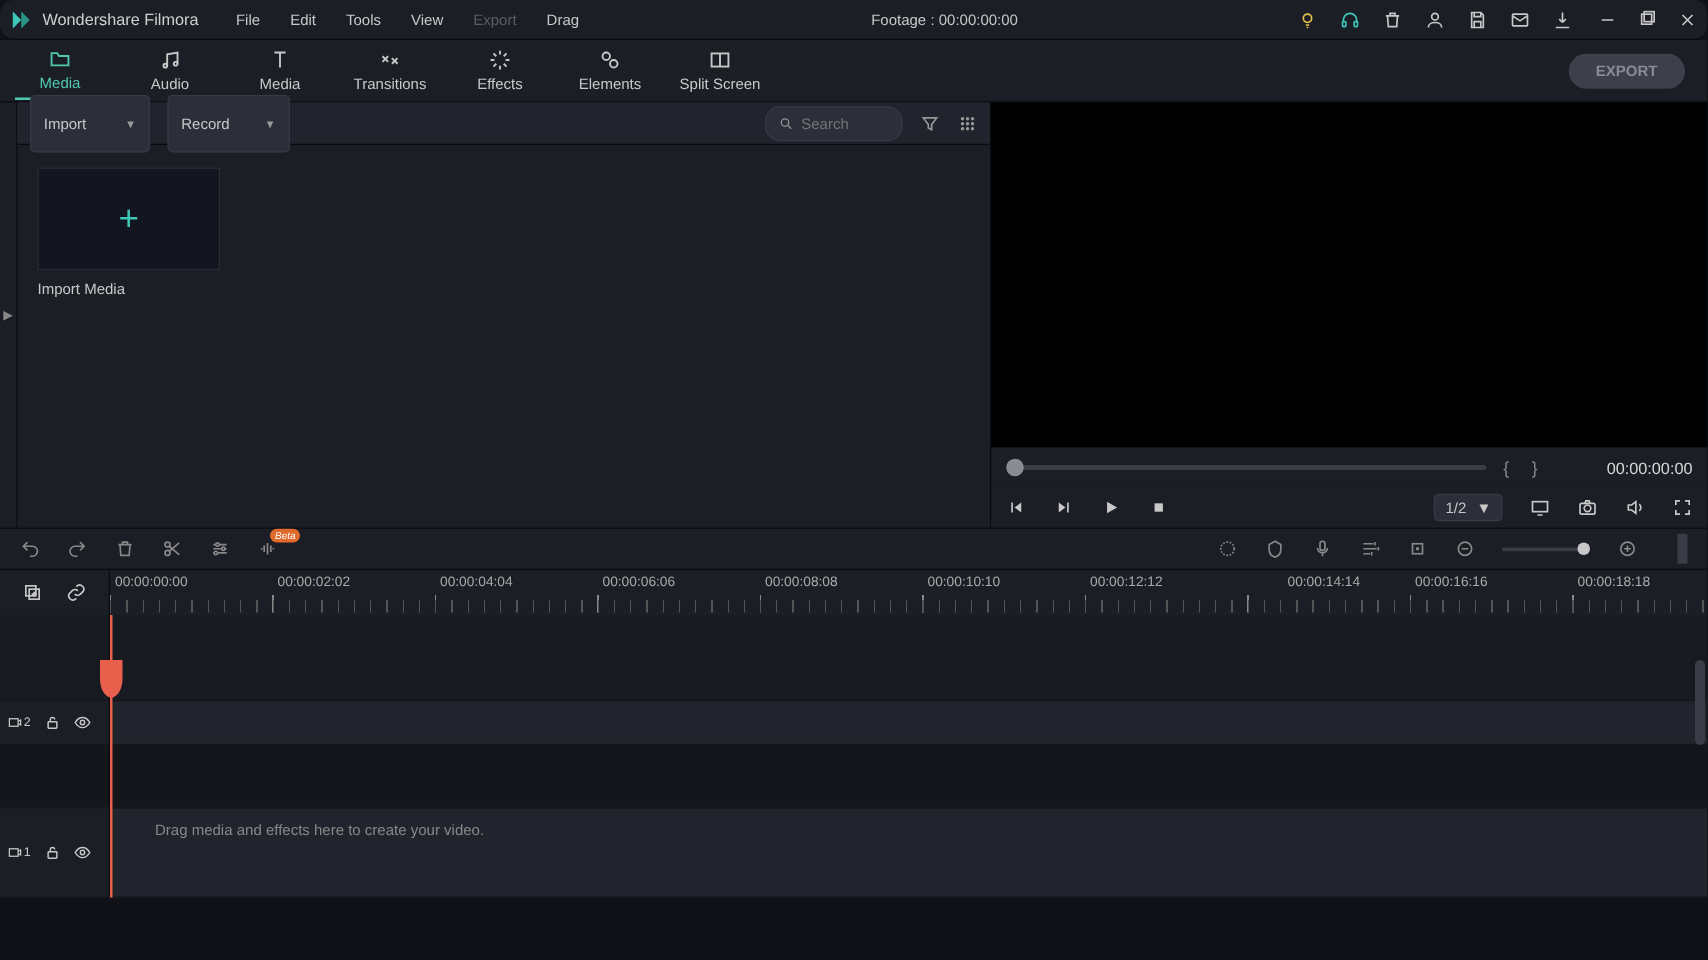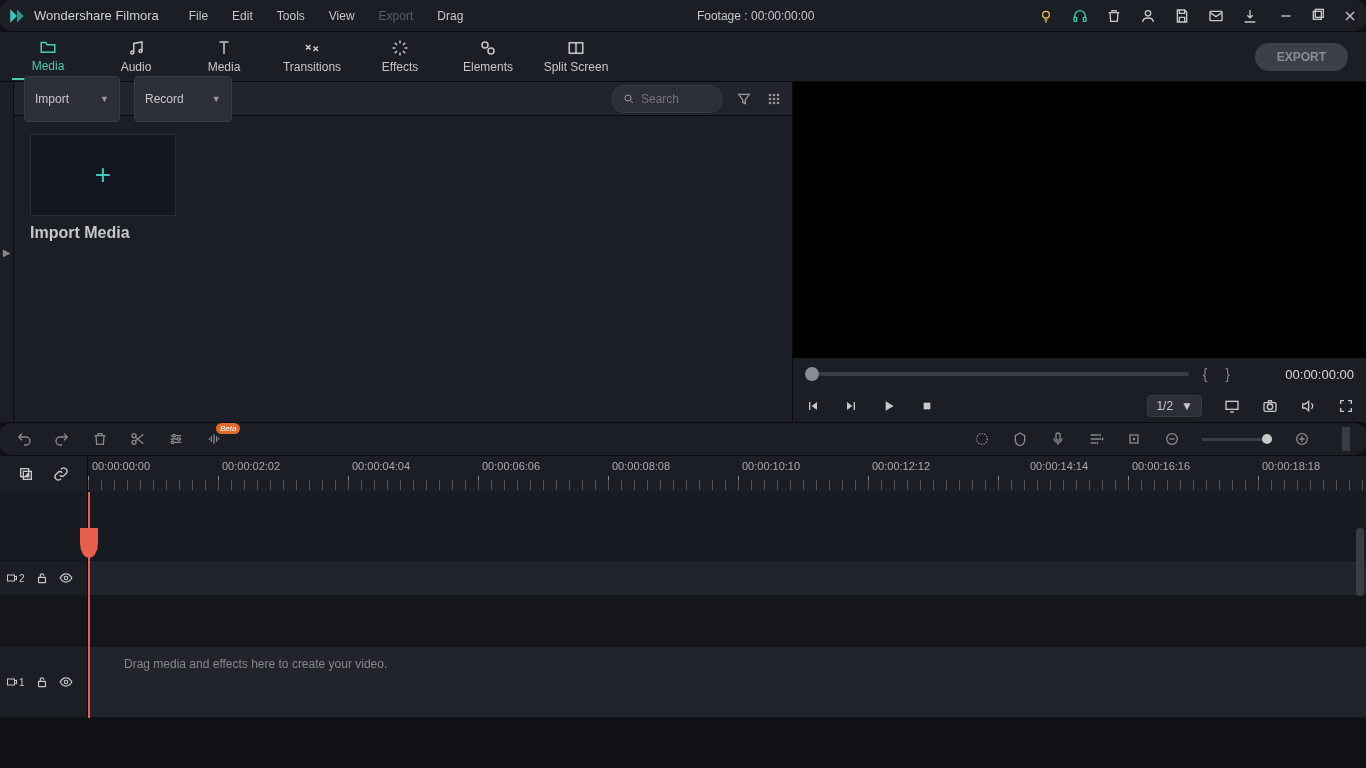--- a/index.html
+++ b/index.html
@@ -46,36 +46,36 @@
 .media-item { display: flex; flex-direction: column; align-items: flex-start; gap: 8px; }
 .thumb { width: 146px; height: 82px; display: flex; align-items: center; justify-content: center; position: relative; }
 .thumb.import { background: #131520; border: 1px solid #2a2c36; }
 .thumb.import .plus { color: #3ec8b8; font-size: 28px; font-weight: 200; }
 .thumb.footage { background: linear-gradient(90deg,#8fb5c4 0%,#d7b59e 30%,#2e3b4a 50%,#e5d9c6 70%,#c3b8a6 100%); position:relative; overflow:hidden; }
 .thumb.footage .person { position:absolute; left:52px; top:12px; width:48px; height:48px; border-radius:50%; background: radial-gradient(circle at 50% 35%, #d6a583 0%, #d6a583 38%, #2b2b2b 39%, #2b2b2b 60%, #e8dfd2 61%); }
 .thumb.footage .shirt { position:absolute; left:34px; bottom:0; width:86px; height:32px; background: repeating-linear-gradient(0deg,#e6dbc8 0,#e6dbc8 3px,#9c8e78 3px,#9c8e78 6px); border-radius: 26px 26px 0 0; }
 .thumb.footage .desk { position:absolute; left:4px; bottom:0; width:46px; height:46px; background:#1a2a3a; }
 .thumb.footage .desk::before { content:''; position:absolute; left:6px; top:6px; width:28px; height:20px; background:#2a82c4; }
 .thumb.footage .badge { position:absolute; right:4px; top:4px; width:18px; height:14px; border:1px solid #ddd; border-radius:2px; }
-.media-item .cap { font-size: 16px; color: #c8c8c8; font-weight: bold; }
+.media-item .cap { font-size: 12px; color: #c8c8c8; }
 
 .preview-panel { flex: 1; background: #0f1117; display: flex; flex-direction: column; border-left: 1px solid #0a0b0e; }
 .preview-video { flex: 1; background: #000; }
 .preview-scrub { height: 32px; background: #1c1e26; display: flex; align-items: center; padding: 0 12px; gap: 10px; }
 .scrub-track { flex: 1; height: 4px; background: #3a3c46; position: relative; border-radius:2px;}
 .scrub-knob { position: absolute; left: 0; top: -5px; width: 14px; height: 14px; background: #8a8c94; border-radius: 50%; }
 .brace { color: #888; font-size: 14px; padding: 0 4px; cursor:pointer;}
 .time-display { color: #d8d8d8; font-size: 13px; margin-left: 6px; min-width:104px; text-align:right;}
 .preview-ctrl { height: 32px; background: #1c1e26; display: flex; align-items: center; padding: 0 12px; gap: 22px; }
 .preview-ctrl .pc { width: 16px; height: 16px; cursor: pointer; color: #c8c8c8; display:flex;align-items:center;justify-content:center;}
 .preview-ctrl .spacer { flex: 1; }
 .ratio-dd { background: #2c2e3a; border: 1px solid #383a46; padding: 3px 8px; border-radius: 4px; display:flex; gap:8px; align-items:center; font-size:12px; cursor:pointer;}
 
 
-.timeline-toolbar { height: 34px; background: #1c1e26; display: flex; align-items: center; padding: 0 16px; gap: 22px; border-top: 1px solid #0a0b0e; border-bottom: 1px solid #0a0b0e; border-radius: 11px; }
+.timeline-toolbar { height: 34px; background: #1c1e26; display: flex; align-items: center; padding: 0 16px; gap: 22px; border-top: 1px solid #0a0b0e; border-bottom: 1px solid #0a0b0e; }
 .timeline-toolbar .tt { width: 16px; height: 16px; cursor: pointer; color: #888; display:flex;align-items:center;justify-content:center;}
 .timeline-toolbar .spacer { flex: 1; }
 .beta-badge { position: relative; }
 .beta-badge .pill { position: absolute; top: -8px; left: 10px; background: #e06a2b; color: #fff; font-size: 8px; padding: 1px 4px; border-radius: 6px; font-style: italic; }
 .zoom-slider { width: 70px; height: 3px; background: #3a3c46; position: relative; }
 .zoom-slider .zk { position: absolute; right: 0; top: -4px; width: 10px; height: 10px; background: #c8c8c8; border-radius: 50%; }
 .timeline-toolbar .bigbar { width: 8px; height: 24px; background: #3a3c46; margin-left: 10px; cursor:pointer;}
 
 
 .timeline { flex: 1; background: #1c1e26; display: flex; flex-direction: column; position: relative; }

